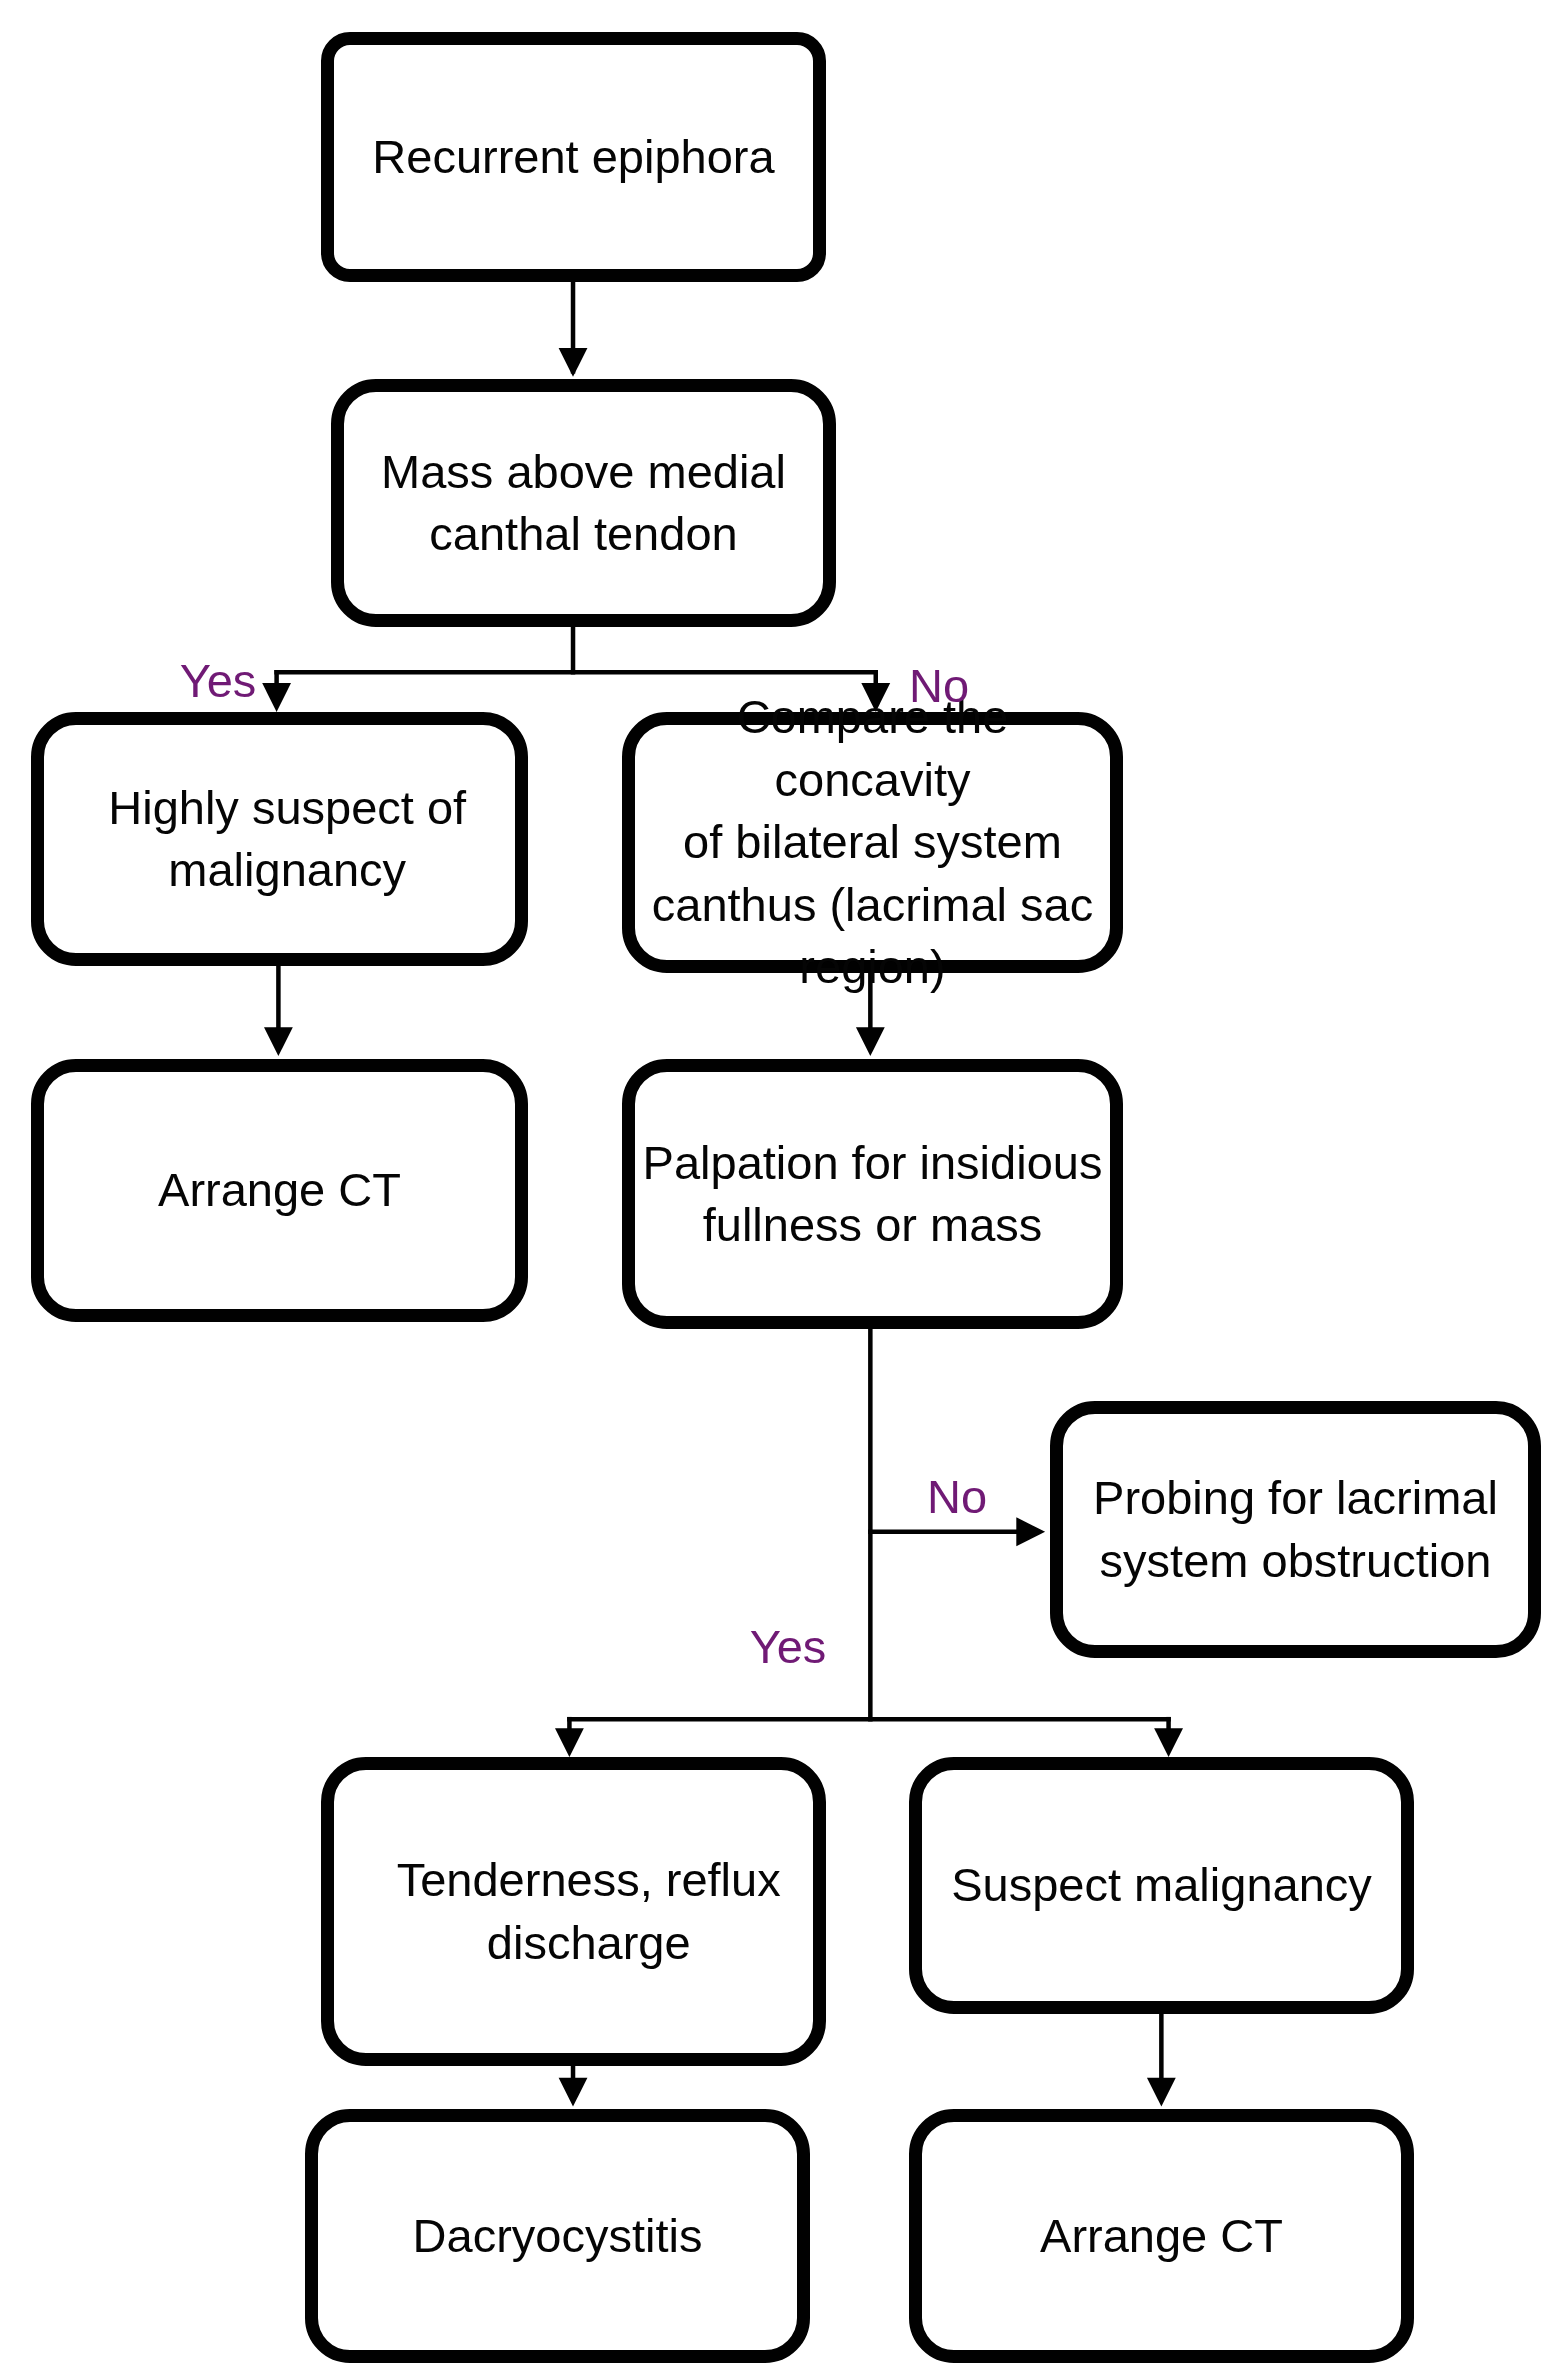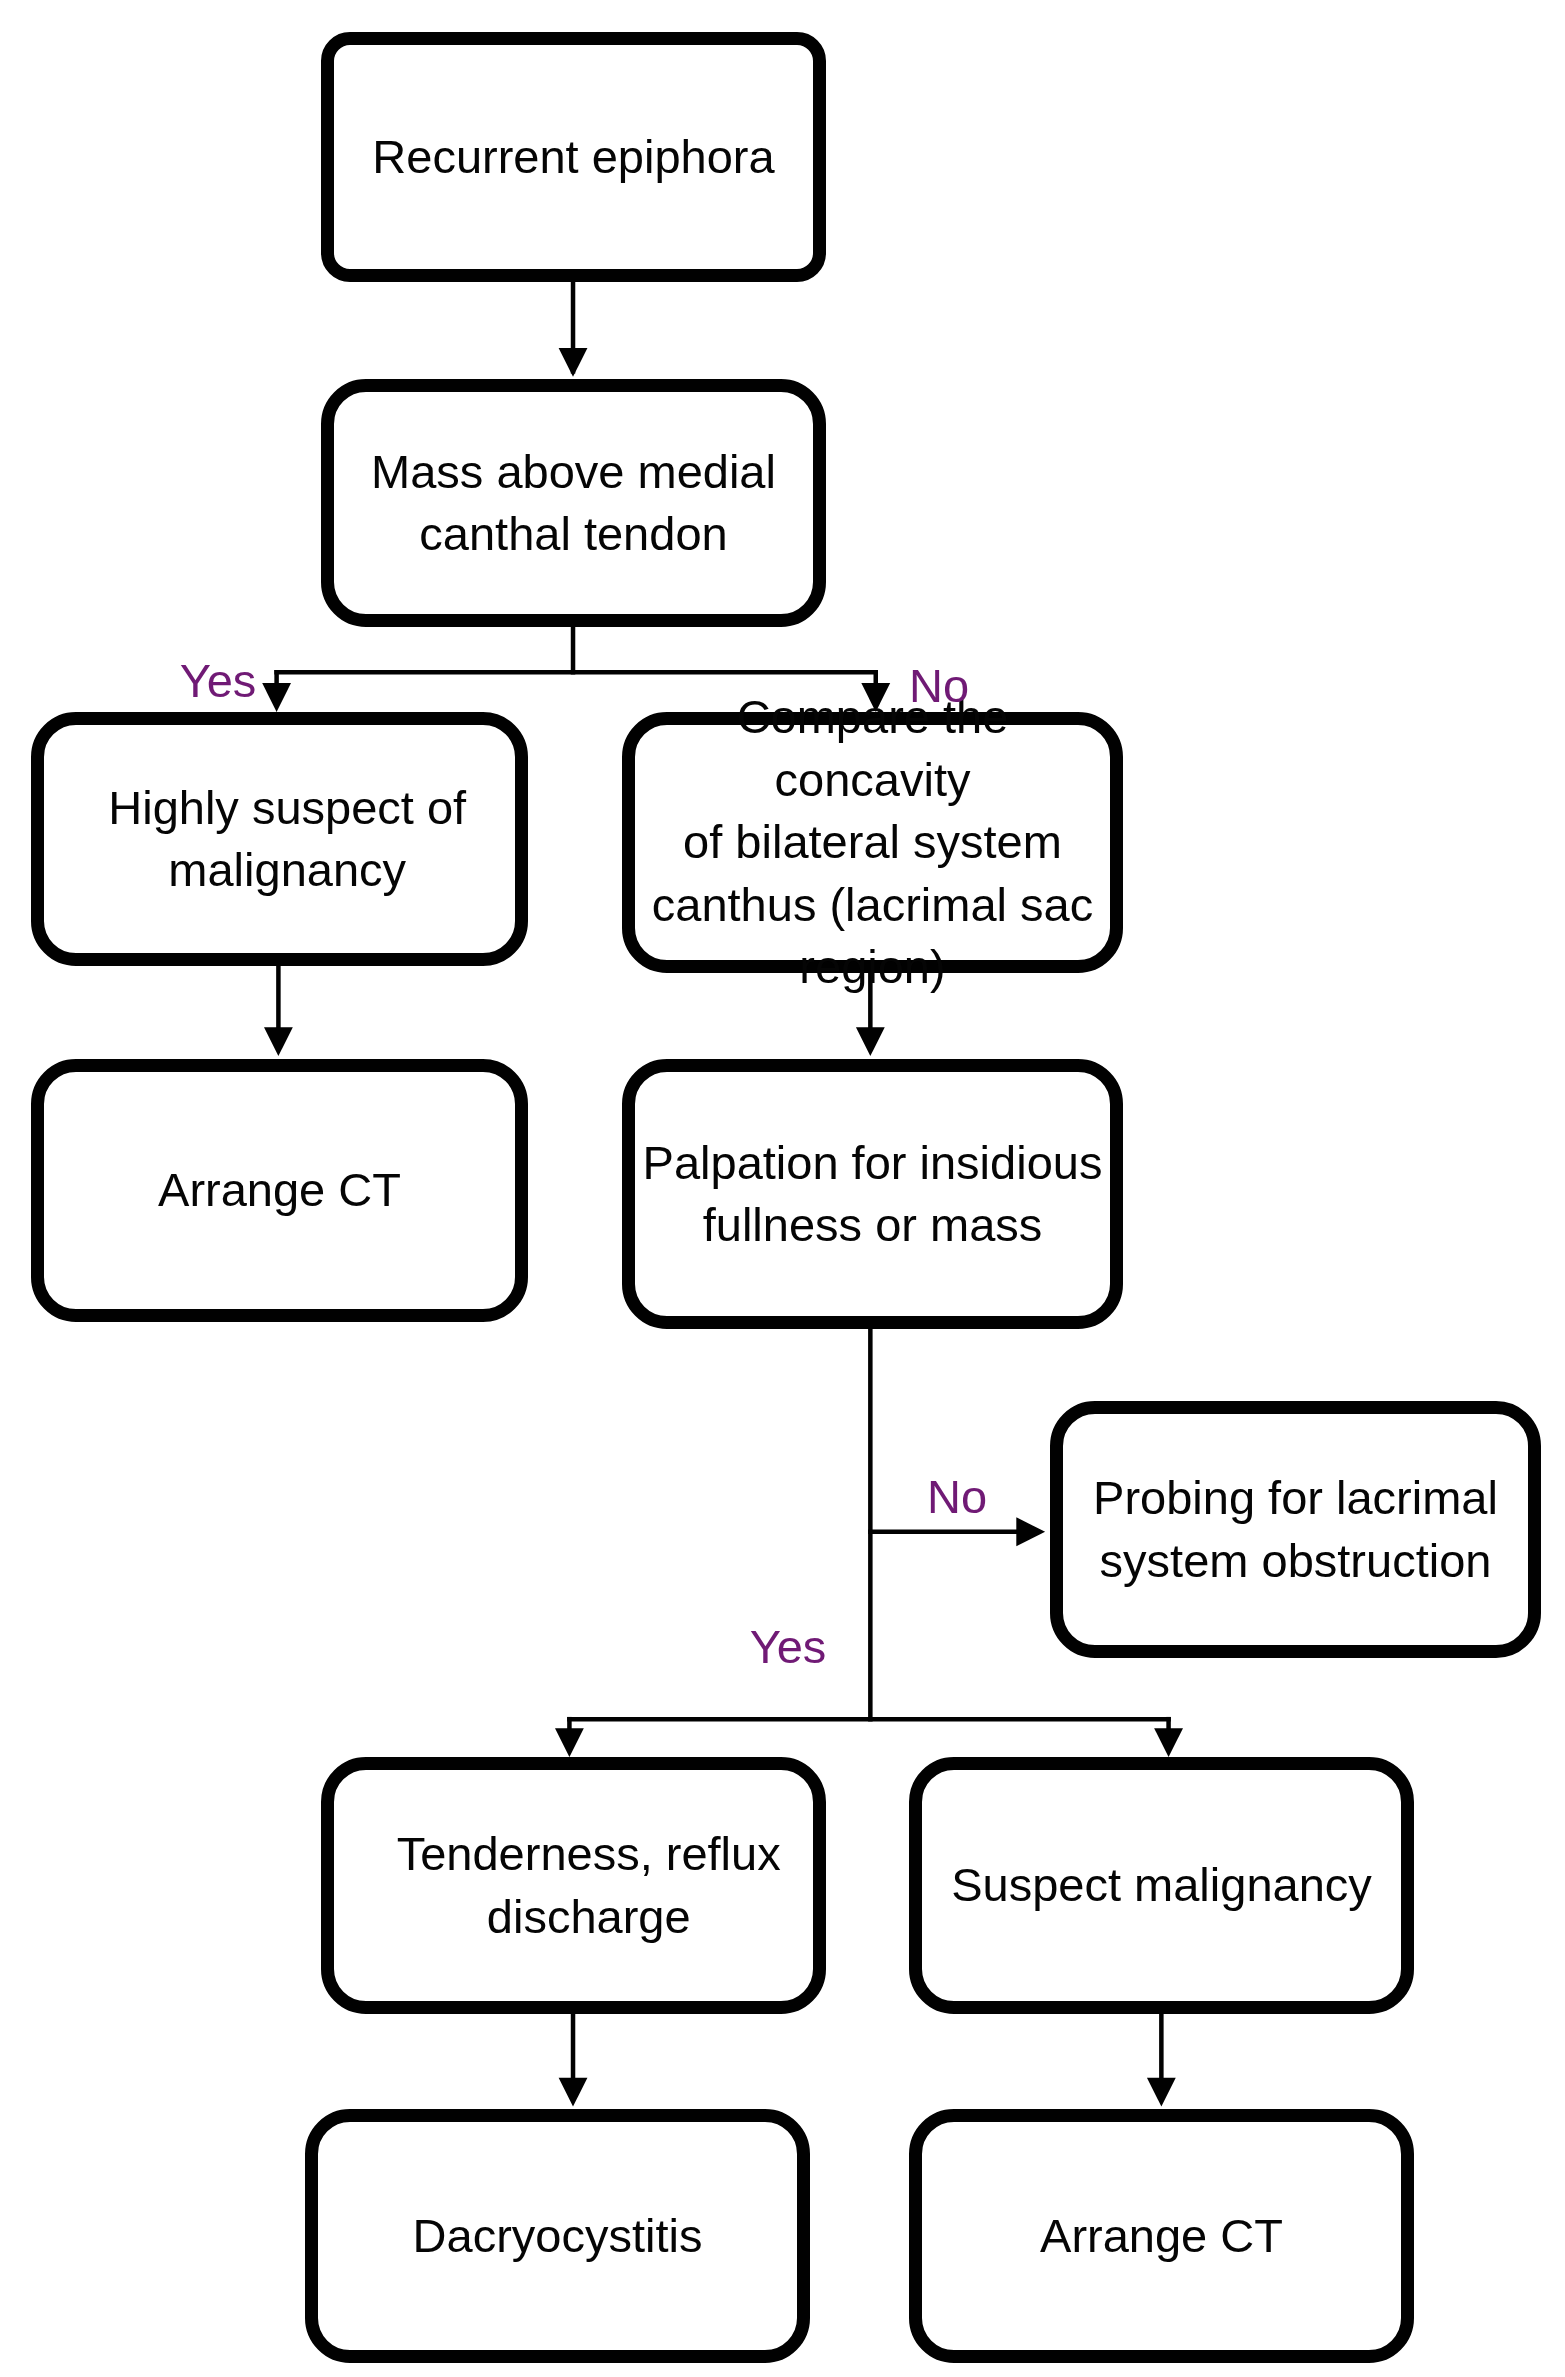--- a/index.html
+++ b/index.html
@@ -83,21 +83,21 @@
       <polygon points="1297,1950 1281,1918 1313,1918"></polygon>
       <polygon points="636,2338 620,2306 652,2306"></polygon>
       <polygon points="1289,2338 1273,2306 1305,2306"></polygon>
     </g>
   </svg>
 
   <div class="node" style="left:321px; top:32px; width:505px; height:250px;border-radius:29px;">
     <span class="label">Recurrent epiphora</span>
   </div>
 
-  <div class="node" style="left:321px; top:379px; width:505px; height:248px;">
+  <div class="node" style="left:331px; top:379px; width:505px; height:248px;">
     <span class="label">Mass above medial
 canthal tendon</span>
   </div>
 
   <div class="node" style="left:31px; top:712px; width:497px; height:254px;padding-left:28px;">
     <span class="label">Highly suspect of
 malignancy</span>
   </div>
 
   <div class="node" style="left:622px; top:712px; width:501px; height:261px; padding:3.6px 5.4px;">
@@ -114,21 +114,21 @@
   <div class="node" style="left:1050px; top:1401px; width:491px; height:257px; padding:3.6px 5.4px;">
     <span class="label">Probing for lacrimal
 system obstruction</span>
   </div>
 
   <div class="node" style="left:622px; top:1059px; width:501px; height:270px; padding:3.6px 5.4px;">
     <span class="label">Palpation for insidious
 fullness or mass</span>
   </div>
 
-  <div class="node" style="left:321px; top:1757px; width:505px; height:257px;padding-left:43px;">
+  <div class="node" style="left:321px; top:1757px; width:505px; height:309px;padding-left:43px;">
     <span class="label">Tenderness,  reflux
 discharge</span>
   </div>
 
   <div class="node" style="left:909px; top:1757px; width:505px; height:257px;">
     <span class="label">Suspect malignancy</span>
   </div>
 
   <div class="node" style="left:305px; top:2109px; width:505px; height:254px;">
     <span class="label">Dacryocystitis</span>

